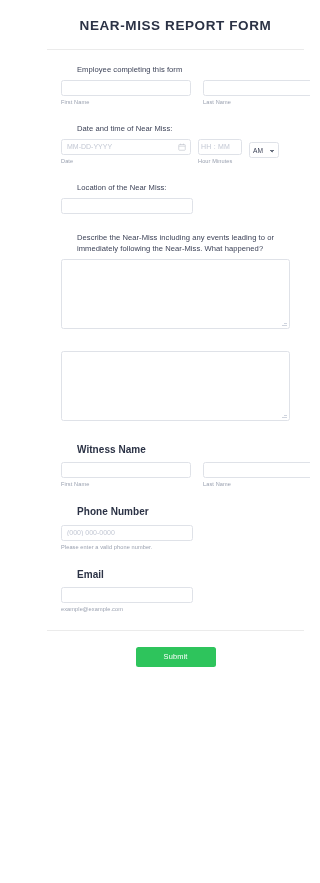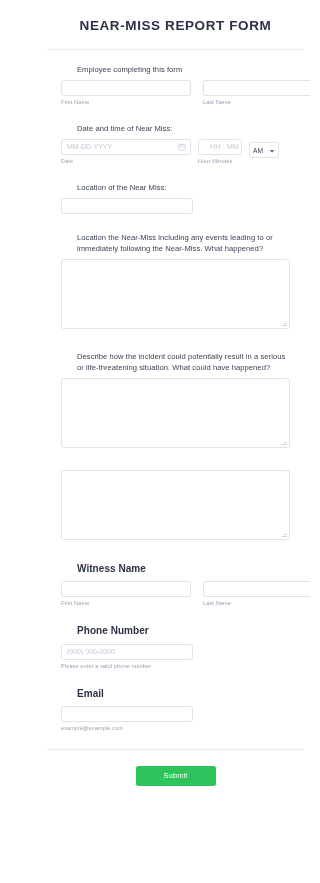--- a/index.html
+++ b/index.html
@@ -98,21 +98,21 @@
   .date-col { width: 130px; flex: 0 0 130px; position: relative; }
   .date-wrap { position: relative; border-radius: 7px; }
   .cal-icon {
     position: absolute;
     right: 5px; top: 4px;
     width: 8px; height: 8px;
     pointer-events: none;
     opacity: .55;
   }
   .time-col { width: 44px; flex: 0 0 44px; }
-  .time-col .txt { text-align: right; padding: 0 2px; letter-spacing: .2px; }
+  .time-col .txt { text-align: left; padding: 0 2px; letter-spacing: .2px; }
   .ampm-col { width: 30px; flex: 0 0 30px; }
   select.ampm {
     width: 100%;
     height: 16px;
     border: 1px solid #dfe2e8;
     border-radius: 2.5px;
     background: #fff;
     font-family: "Liberation Sans", sans-serif;
     font-size: 6.6px;
     color: #3c4257;
@@ -237,40 +237,30 @@
         </div>
       </div>
     </div>
 
     <div class="field block">
       <span class="f-label">Location of the Near Miss:</span>
       <input class="txt narrow" type="text" placeholder="" style="">
     </div>
 
     <div class="field block-lg">
-      <span class="f-label">Location the Near-Miss including any events leading to or immediately following the Near-Miss. What happened?</span>
+      <span class="f-label">Describe the Near-Miss including any events leading to or immediately following the Near-Miss. What happened?</span>
       <div class="ta-wrap">
         <textarea class="ta" placeholder="" style=""></textarea>
         <span class="ta-handle">
             <span></span>
             <span></span>
           </span>
       </div>
     </div>
 
-    <div class="field block-lg">
-      <span class="f-label">Describe how the incident could potentially result in a serious or life-threatening situation. What could have happened?</span>
-      <div class="ta-wrap">
-        <textarea class="ta" placeholder="" style=""></textarea>
-        <span class="ta-handle">
-            <span></span>
-            <span></span>
-          </span>
-      </div>
-    </div>
 
 
     <div class="field block-lg">
       <div class="ta-wrap">
         <textarea class="ta" placeholder="" style=""></textarea>
         <span class="ta-handle">
             <span></span>
             <span></span>
           </span>
       </div>

